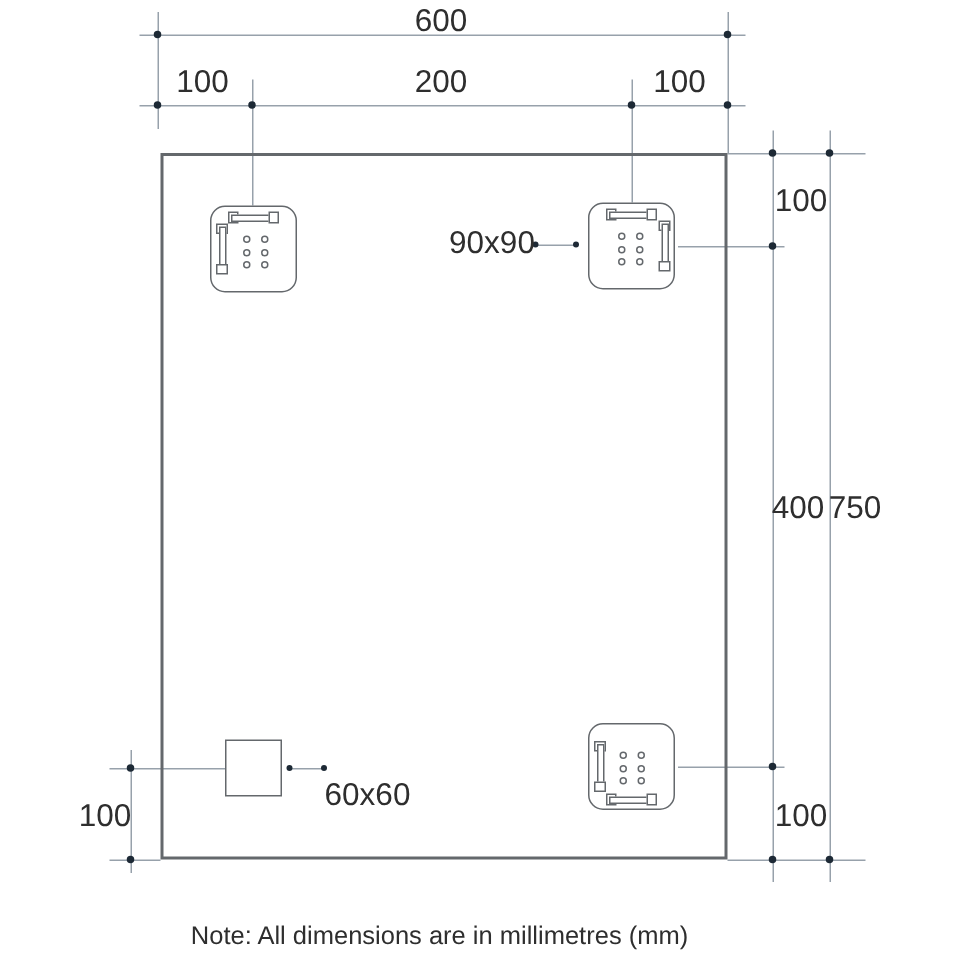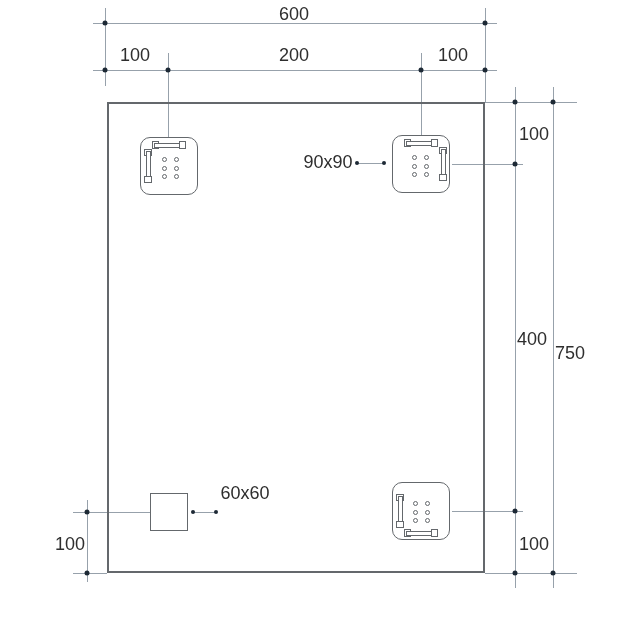--- a/index.html
+++ b/index.html
@@ -20,21 +20,21 @@
   .dl.h{height:1px;}
   .dl.v{width:1px;}
   
   .mirror{position:absolute;border:2px solid var(--obj-line);background:transparent;}
   
   .dot{position:absolute;width:5px;height:5px;border-radius:50%;
        background:var(--tick);transform:translate(-50%,-50%);}
   .dot.s{width:4px;height:4px;}
   
   .lab{position:absolute;transform:translate(-50%,-50%);
-       font-size:18px;color:var(--text);white-space:nowrap;line-height:1;}
+       font-size:21px;color:var(--text);white-space:nowrap;line-height:1;}
   .note{position:absolute;transform:translate(-50%,-50%);
        font-size:17px;color:var(--text);white-space:nowrap;}
   
   .bracket{position:absolute;width:58px;height:58px;border:1.5px solid var(--obj-line);
        border-radius:10px;background:var(--bg);}
   .bar,.cap{position:absolute;border:1px solid var(--obj-line);background:var(--bg);}
   .cap{border-width:1.5px;}
   .hole{position:absolute;width:5px;height:5px;border:1px solid var(--obj-line);
        border-radius:50%;background:var(--bg);}
   
@@ -134,21 +134,22 @@
   </div>
 
   <div class="plate" style="left:150px;top:493px"></div>
 
   <span class="lab" style="left:294px;top:14px">600</span>
   <span class="lab" style="left:135px;top:55px">100</span>
   <span class="lab" style="left:294px;top:55px">200</span>
   <span class="lab" style="left:453px;top:55px">100</span>
   <span class="lab" style="left:534px;top:134px">100</span>
   <span class="lab" style="left:532px;top:339px">400</span>
-  <span class="lab" style="left:570px;top:353px">750</span>
+  <span class="lab" style="left:570px;top:339px">750</span>
   <span class="lab" style="left:534px;top:544px">100</span>
   <span class="lab" style="left:70px;top:544px">100</span>
 
   <span class="lab" style="left:328px;top:162px">90x90</span>
-  <span class="lab" style="left:245px;top:493px">60x60</span>
+  <span class="lab" style="left:245px;top:530px">60x60</span>
 
+  <span class="note" style="left:293px;top:624px">Note: All dimensions are in millimetres (mm)</span>
 
 </div>
 
 </body></html>

